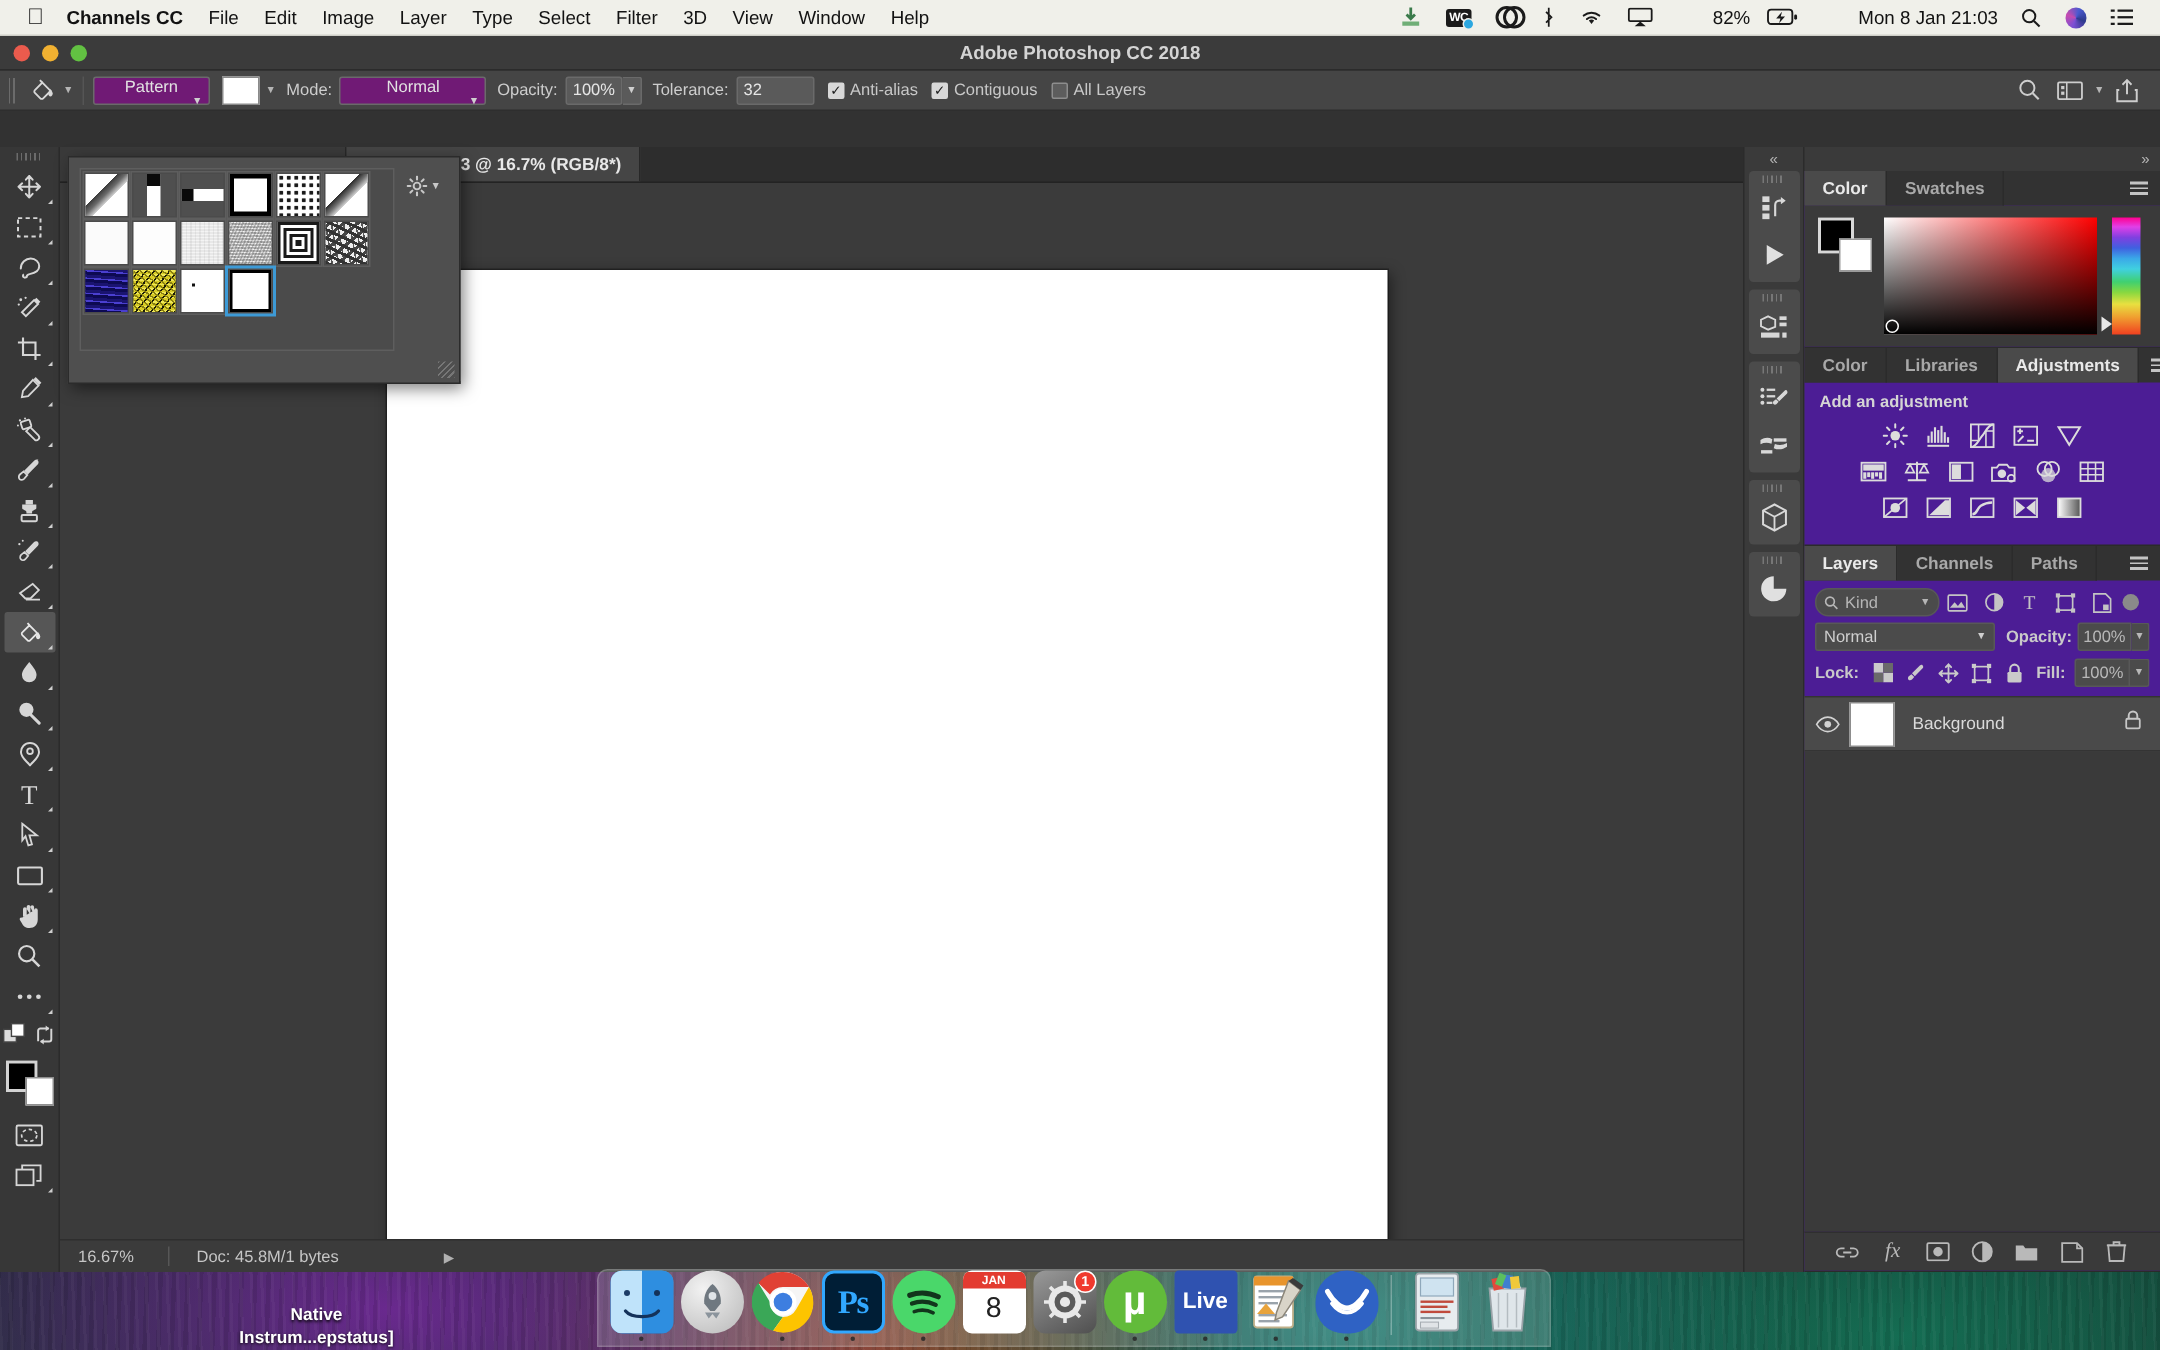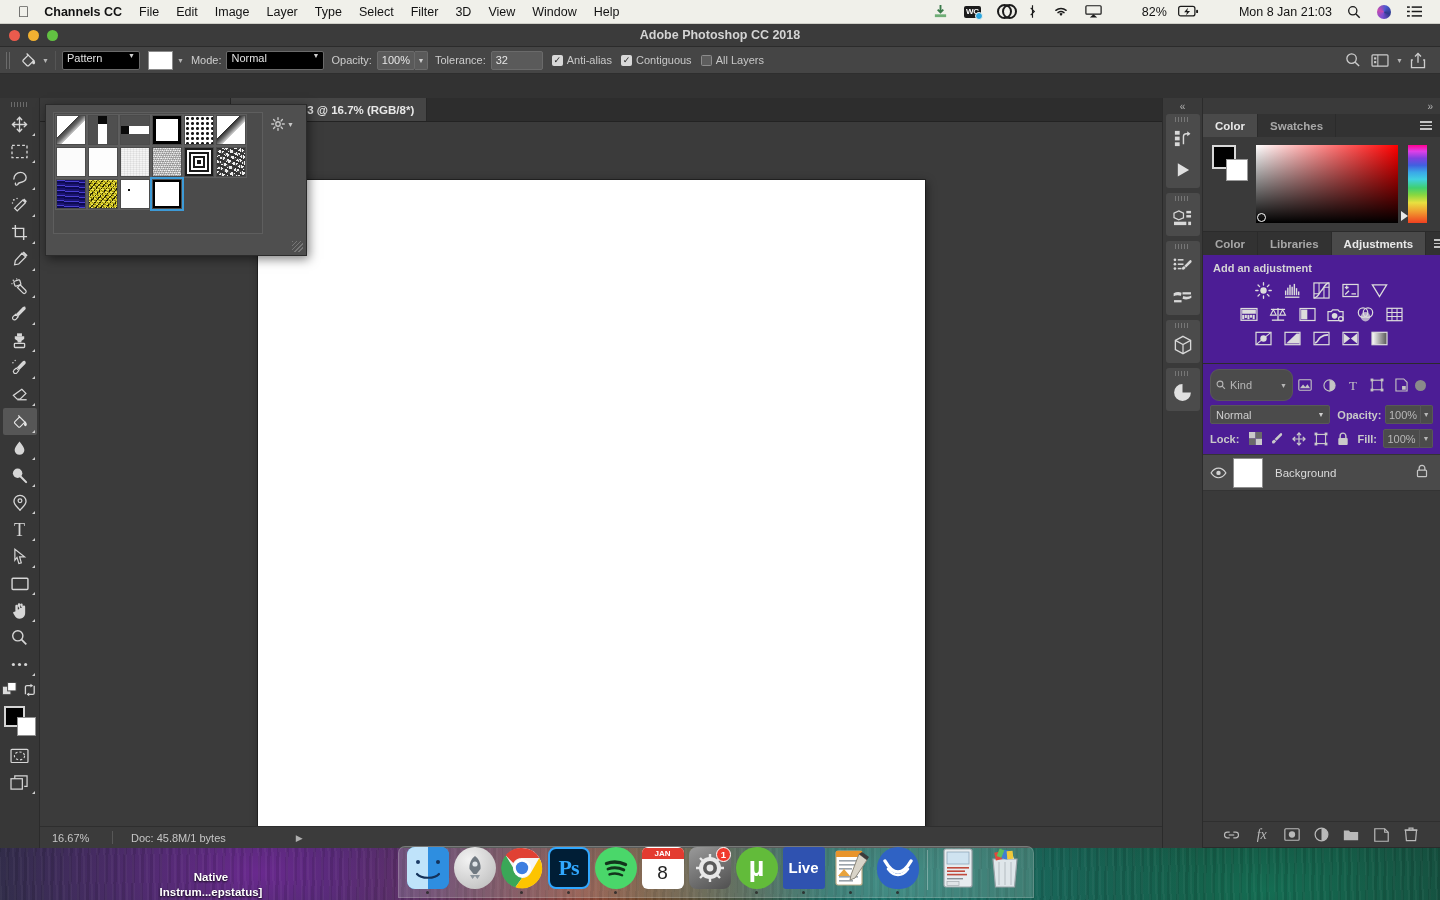--- a/index.html
+++ b/index.html
@@ -105,23 +105,23 @@
     border-bottom: 1px solid #2e2e2e;
   }
   .grip { width: 6px; height: 17px; margin-right: 4px;
     background: repeating-linear-gradient(90deg,#6b6b6b 0 1px,transparent 1px 3px); }
   .ob-tool {
     width: 25px; height: 21px; display: flex; align-items: center; justify-content: center;
   }
   .ob-caret { font-size: 7px; color: #b5b5b5; margin-left: 1px; }
   .ob-sep { width: 1px; height: 19px; background: #555; margin: 0 6px; }
   .ob-select {
-    height: 19px; background: #000000; border: 1px solid #6a6a6a; border-radius: 2px;
-    color: #e2e2e2; font-size: 11px; display: flex; align-items: flex-start;
-    padding: 0 4px; position: relative; min-width: 50px;
+    height: 19px; background: #701a75; border: 1px solid #6a6a6a; border-radius: 2px;
+    color: #e2e2e2; font-size: 11px; display: flex; align-items: center;
+    padding: 0 4px; position: relative; min-width: 50px; flex-direction: column;
   }
   .ob-select .arw { margin-left: auto; padding-left: 10px; font-size: 7px; color: #cfcfcf; }
   .pattern-chip {
     width: 25px; height: 19px; background: #fff; border: 1px solid #8a8a8a;
     display: inline-block;
   }
   .ob-label { margin: 0 5px 0 7px; color: #cdcdcd; }
   .ob-field {
     height: 19px; min-width: 34px; background: #5a5a5a; border: 1px solid #6a6a6a;
     border-radius: 2px; color: #e6e6e6; font-size: 11px;
@@ -264,21 +264,21 @@
   
   .adj-body { padding: 7px 10px 10px; }
   .adj-title { color: #d5d5d5; font-size: 11px; font-weight: bold; margin-bottom: 7px; }
   .adj-row { display: flex; justify-content: center; gap: 10px; margin-bottom: 5px; }
   .adj-ico { width: 19px; height: 19px; display: flex; align-items: center;
     justify-content: center; color: #dcdcdc; }
 
   
   .layers-filter { display: flex; align-items: center; gap: 0; padding: 5px 7px 4px; }
   .kind-select {
-    width: 83px; height: 32px; background: #4b4b4b; border: 1px solid #585858;
+    width: 83px; height: 19px; background: #4b4b4b; border: 1px solid #585858;
     border-radius: 9px; display: flex; align-items: center; gap: 4px;
     padding: 0 5px; color: #b6b6b6; font-size: 11px;
   }
   .kind-select .arw { margin-left: auto; font-size: 7px; }
   .lf-ico { width: 24px; height: 19px; display: flex; align-items: center;
     justify-content: center; color: #c4c4c4; }
   .lf-toggle { width: 11px; height: 11px; border-radius: 50%; background: #8a8a8a;
     margin-left: 2px; }
   .blend-row { display: flex; align-items: center; gap: 0; padding: 0 7px 5px; }
   .blend-select {
@@ -1031,20 +1031,32 @@
                       </linearGradient>
                     </defs>
                     <rect x="1" y="1.4" width="16" height="13.2" stroke="#dcdcdc" stroke-width="1.3" fill="url(#gm)"></rect>
                   </svg>
               </span>
             </div>
           </div>
         </div>
 
         <div class="panel" style="flex:1;display:flex;flex-direction:column">
+          <div class="panel-tabs">
+            <div class="ptab active">Layers</div>
+            <div class="ptab">Channels</div>
+            <div class="ptab">Paths</div>
+            <div class="ptab-menu">
+              <span class="hamburger">
+                  <i></i>
+                  <i></i>
+                  <i></i>
+                </span>
+            </div>
+          </div>
 
           <div class="layers-filter">
             <div class="kind-select">
               <svg width="10" height="10" viewBox="0 0 11 11">
                   <circle cx="4.4" cy="4.4" r="3.2" stroke="#b6b6b6" stroke-width="1.2" fill="none"></circle>
                   <path d="M6.8 6.8l3 3" stroke="#b6b6b6" stroke-width="1.2"></path>
                 </svg>
               <span>Kind</span>
               <span class="arw">▼</span>
             </div>

